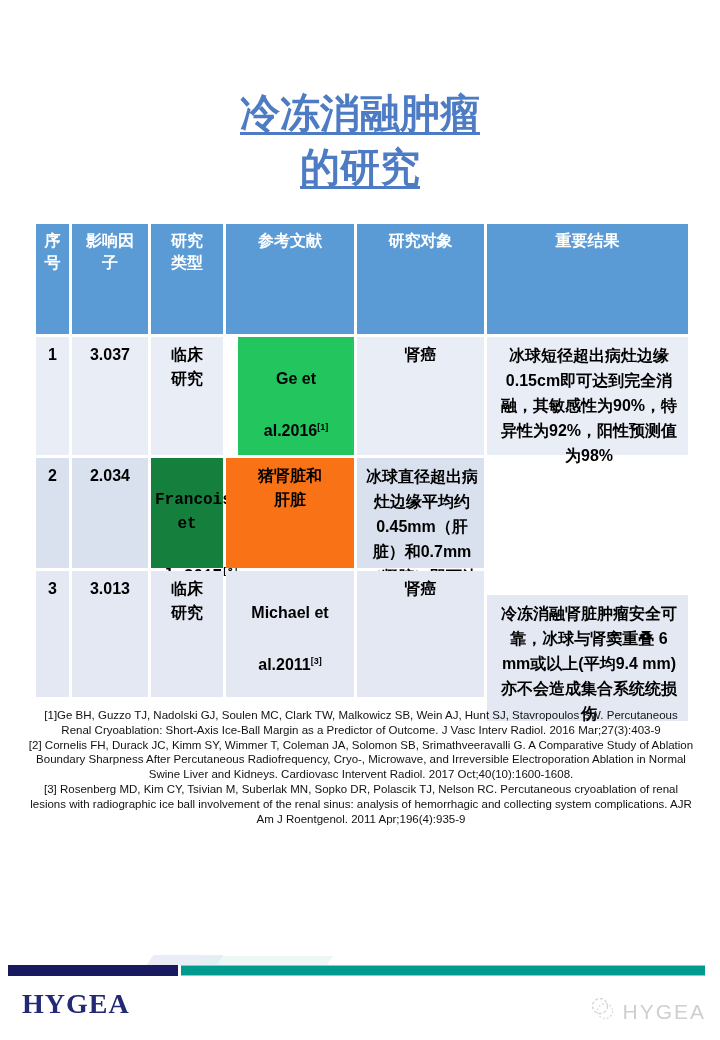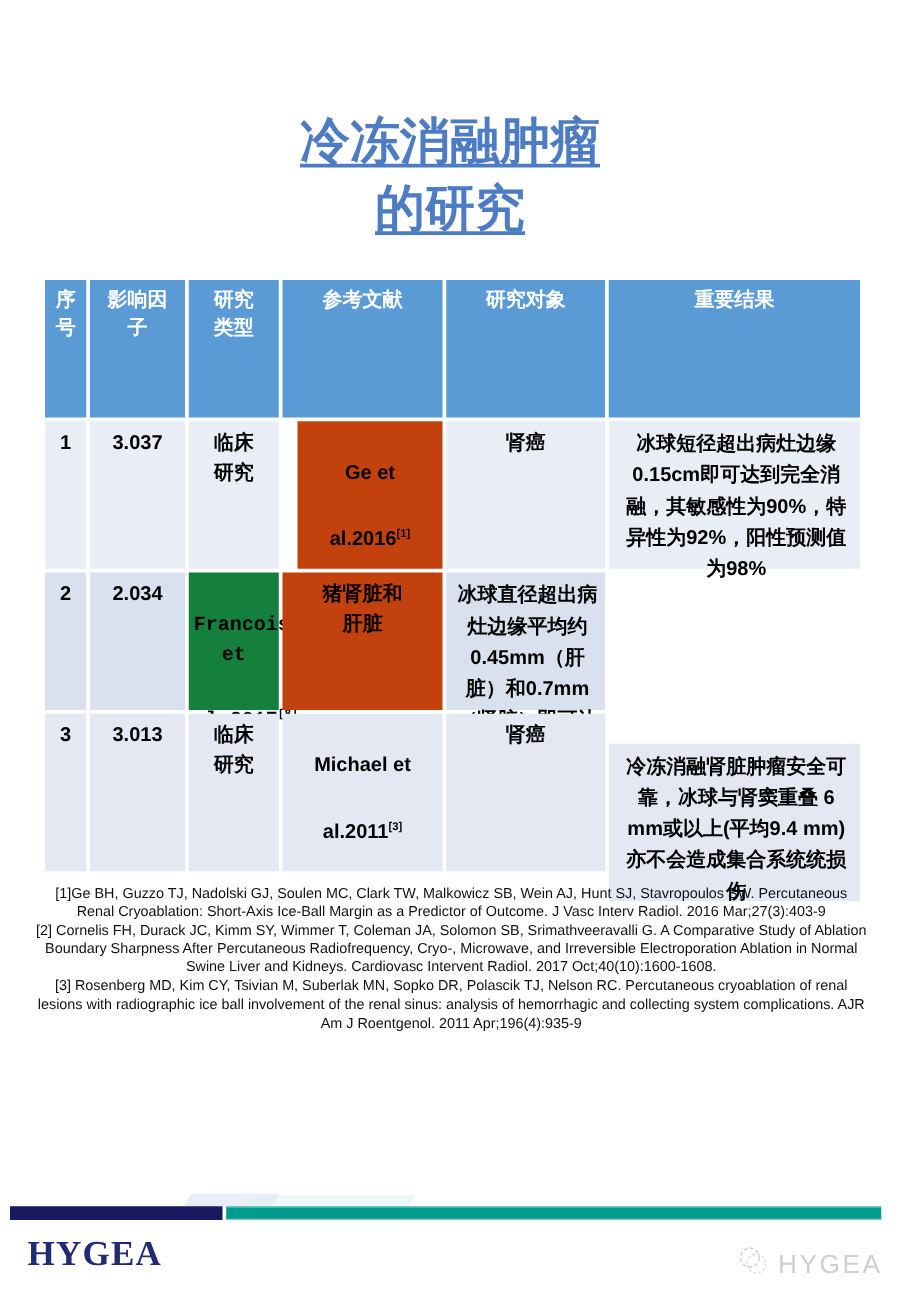--- a/index.html
+++ b/index.html
@@ -100,36 +100,36 @@
       <div class="th">参考文献</div>
       <div class="th">研究对象</div>
       <div class="th">重要结果</div>
     </div>
 
     <div class="tr row-1">
       <div class="td" style="background: rgb(233, 237, 245);">1</div>
       <div class="td" style="background: rgb(233, 237, 245);">3.037</div>
       <div class="td" style="background: rgb(233, 237, 245);">临床
 研究</div>
-      <div class="td" style="background: #c2410c; margin-left: 12px;">
+      <div class="td" style="background: #22c55e; margin-left: 12px;">
         <span class="ref-l1">Ge et</span>
         <span class="ref-l2"><span>al.2016</span><sup>[1]</sup></span>
       </div>
       <div class="td" style="background: rgb(233, 237, 245);">肾癌</div>
       <div class="td col-result" style="background: rgb(233, 237, 245);">冰球短径超出病灶边缘0.15cm即可达到完全消融，其敏感性为90%，特异性为92%，阳性预测值为98%</div>
     </div>
 
     <div class="tr row-2">
       <div class="td" style="background: rgb(217, 225, 238);">2</div>
       <div class="td" style="background: rgb(217, 225, 238);">2.034</div>
       <div class="td" style="background: #15803d; font-family: Liberation Mono, monospace;">
         <span class="ref-l1">Francois et</span>
         <span class="ref-l2"><span>al.2017</span><sup>[8]</sup></span>
       </div>
-      <div class="td" style="background: #c2410c;">猪肾脏和
+      <div class="td" style="background: #f97316;">猪肾脏和
 肝脏</div>
       <div class="td col-result" style="background: rgb(217, 225, 238);">冰球直径超出病灶边缘平均约0.45mm（肝脏）和0.7mm（肾脏）即可达到完全消融</div>
     </div>
 
     <div class="tr row-3">
       <div class="td" style="background: rgb(227, 232, 242);">3</div>
       <div class="td" style="background: rgb(227, 232, 242);">3.013</div>
       <div class="td" style="background: rgb(227, 232, 242);">临床
 研究</div>
       <div class="td" style="background: rgb(227, 232, 242);">

